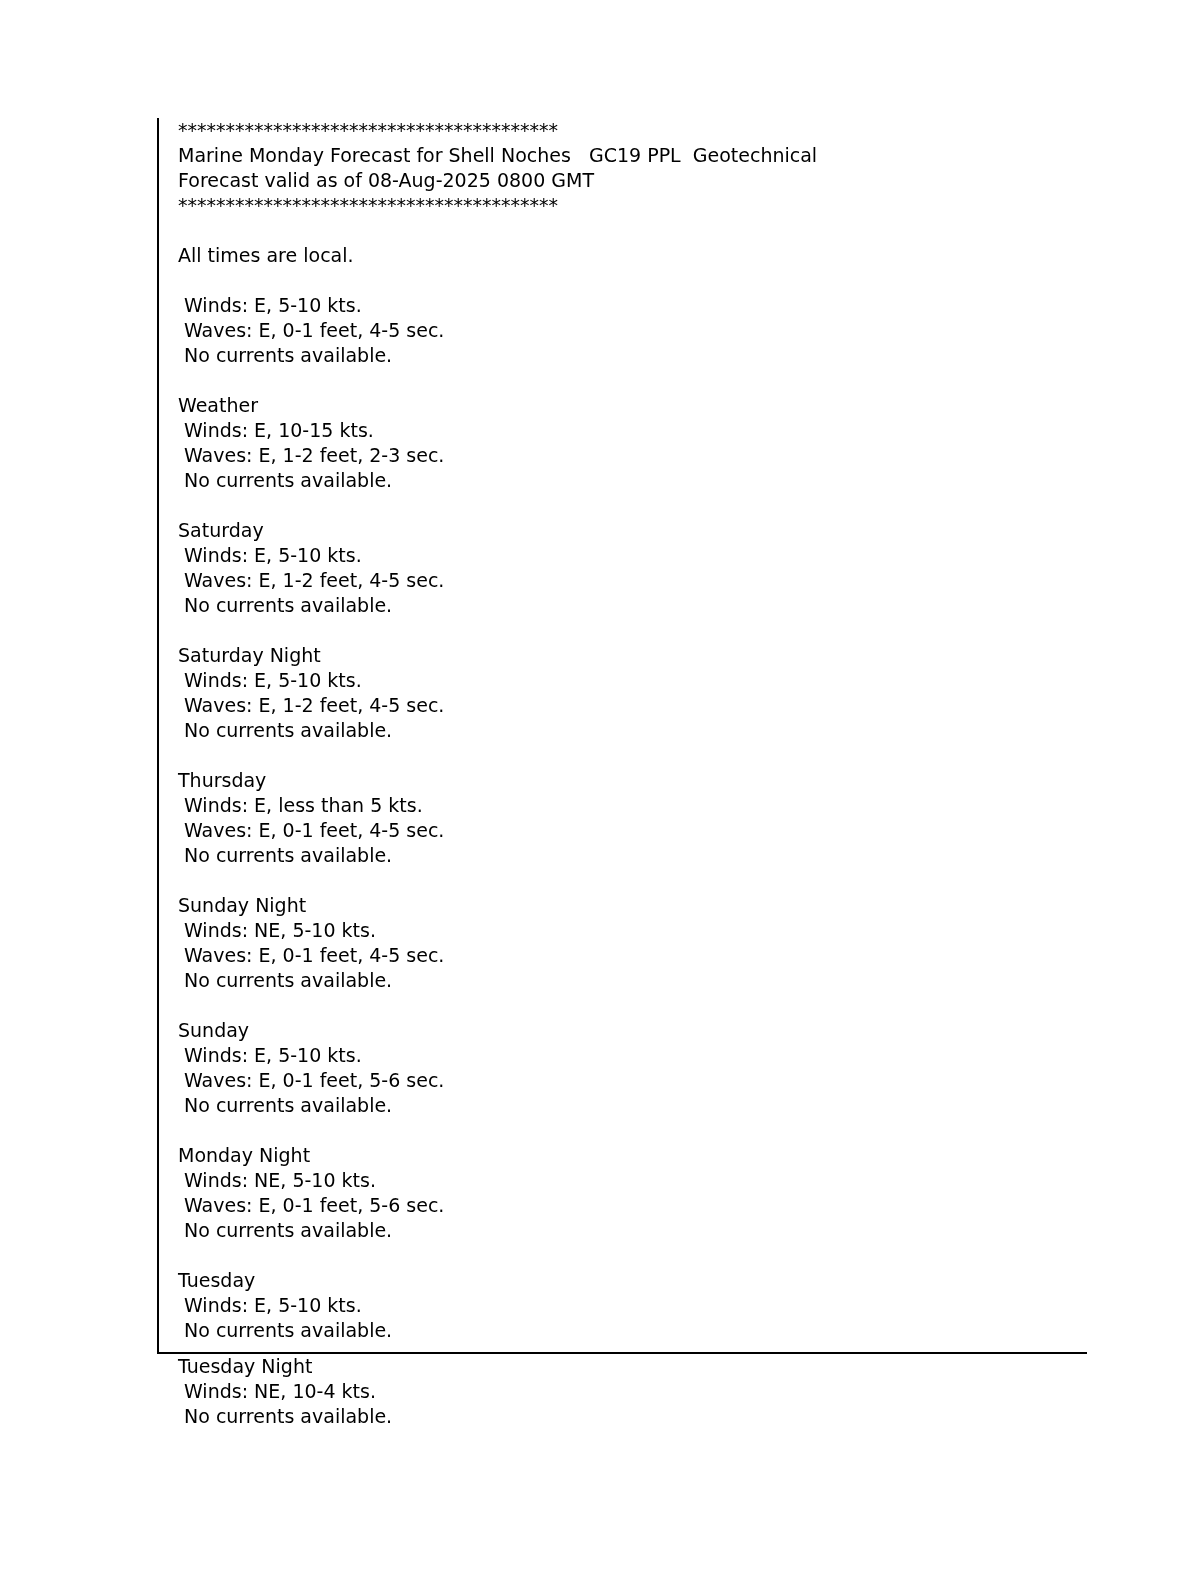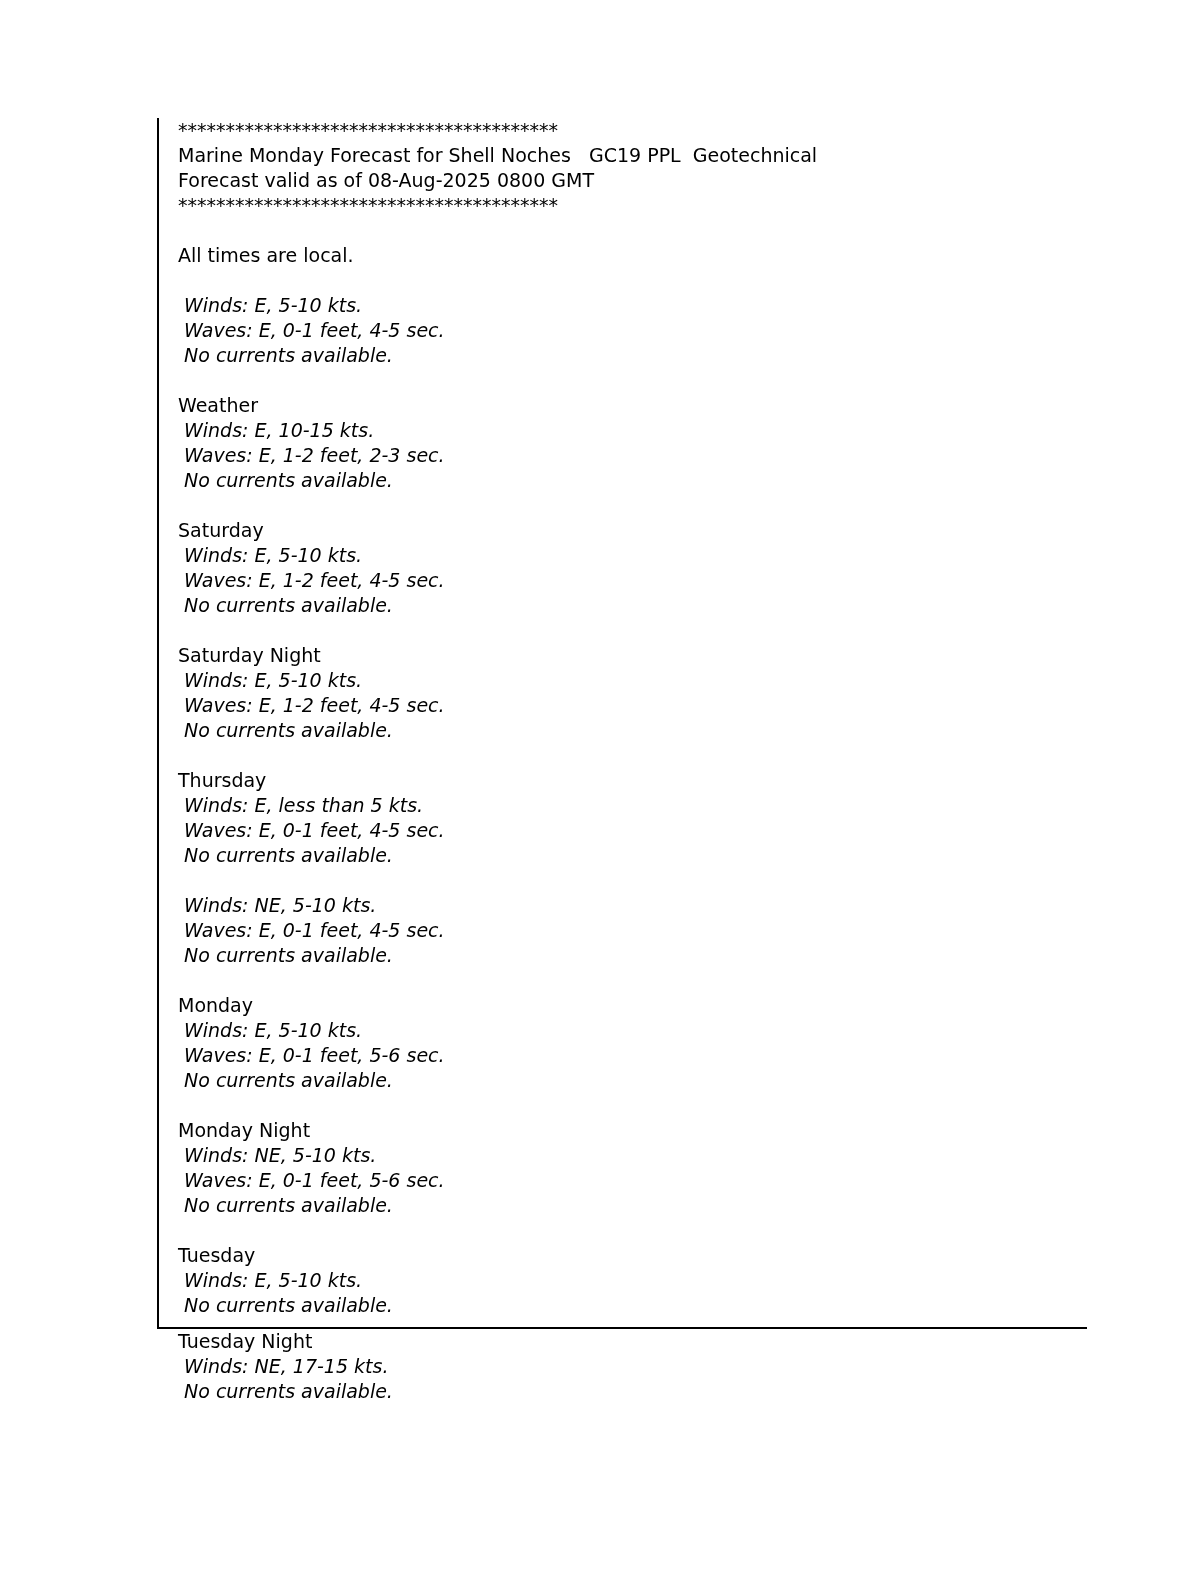--- a/index.html
+++ b/index.html
@@ -30,21 +30,20 @@
   }
   .after-box {
     padding-left: 21px;
   }
   .line {
     white-space: pre;
     height: 25px;
   }
   .det {
     padding-left: 6px; 
-    font-style: italic;
   }
   .gap {
     height: 25px; 
   }
   .section + .section {
     margin-top: 25px; 
   }
 </style>
 </head>
 <body>
@@ -92,27 +91,28 @@
       </div>
 
       <div class="section">
         <div class="line">Thursday</div>
         <div class="line det">Winds: E, less than 5 kts.</div>
         <div class="line det">Waves: E, 0-1 feet, 4-5 sec.</div>
         <div class="line det">No currents available.</div>
       </div>
 
       <div class="section">
+        <div class="line">Sunday Night</div>
         <div class="line det">Winds: NE, 5-10 kts.</div>
         <div class="line det">Waves: E, 0-1 feet, 4-5 sec.</div>
         <div class="line det">No currents available.</div>
       </div>
 
       <div class="section">
-        <div class="line">Monday</div>
+        <div class="line">Sunday</div>
         <div class="line det">Winds: E, 5-10 kts.</div>
         <div class="line det">Waves: E, 0-1 feet, 5-6 sec.</div>
         <div class="line det">No currents available.</div>
       </div>
 
       <div class="section">
         <div class="line">Monday Night</div>
         <div class="line det">Winds: NE, 5-10 kts.</div>
         <div class="line det">Waves: E, 0-1 feet, 5-6 sec.</div>
         <div class="line det">No currents available.</div>
@@ -123,18 +123,18 @@
         <div class="line det">Winds: E, 5-10 kts.</div>
         <div class="line det">No currents available.</div>
       </div>
 
     </div>
   </div>
 
   <div class="after-box">
     <div class="section">
       <div class="line">Tuesday Night</div>
-      <div class="line det">Winds: NE, 17-15 kts.</div>
+      <div class="line det">Winds: NE, 10-4 kts.</div>
       <div class="line det">No currents available.</div>
     </div>
   </div>
 
 </div>
 
 </body></html>

